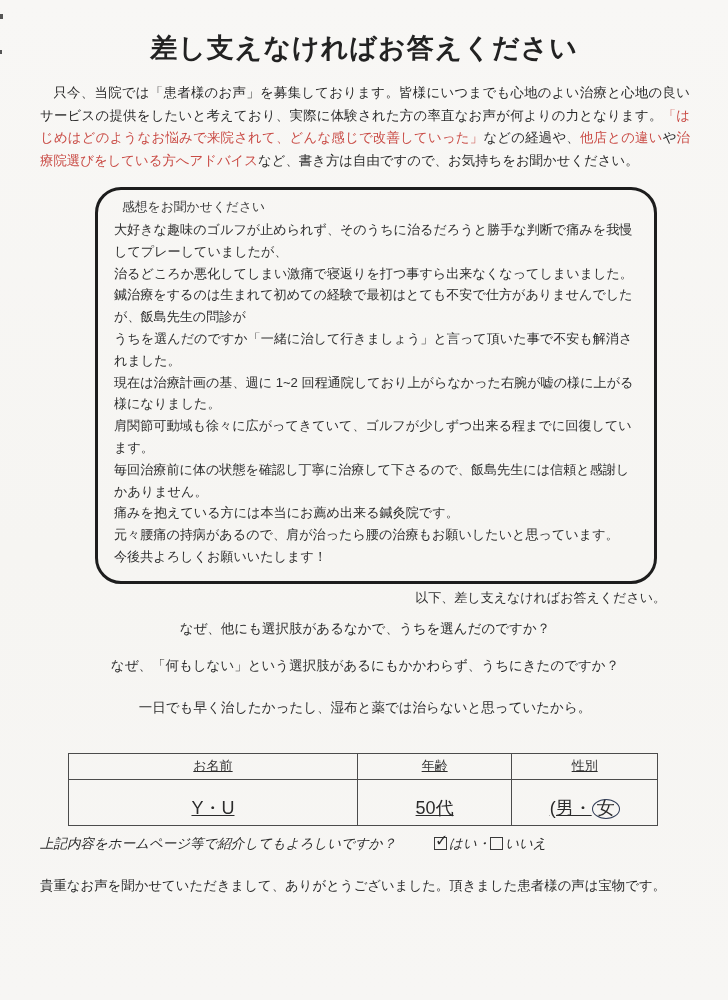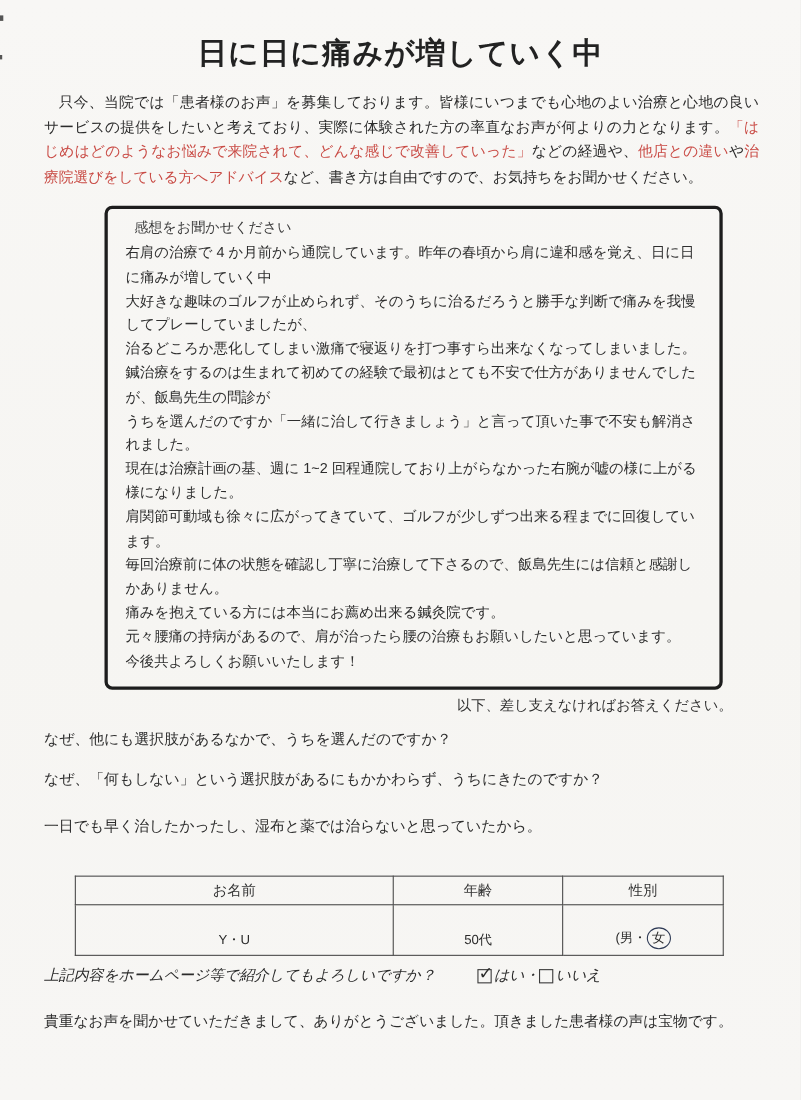--- a/index.html
+++ b/index.html
@@ -23,47 +23,48 @@
     margin:16px 38px 0 40px;
     font-size:13.4px; line-height:22.5px;
     text-align:justify; text-indent:1em;
   }
   .red { color:#c94b45; }
   .speech-box {
     box-sizing:border-box;
     margin:15px 0 0 95px;
     width:562px;
     border:3px solid #1d1d1d;
-    border-radius:7px;
+    border-radius:26px;
     padding:7px 16px 13px 16px;
   }
   .box-label { font-size:12.8px; color:#3c3c3c; margin:2px 0 3px 8px; }
   .box-line { font-size:13.1px; line-height:21.8px; color:#2e2e2e; }
   .note {
     margin:5px 62px 0 0;
     text-align:right; font-size:13px; color:#2f2f2f;font-family:Liberation Mono, monospace;
   }
-  .q, .a { margin-left:40px; margin-right:38px; font-size:13.5px; color:#2d2d2d; }
+  .q, .a { margin-left:40px; margin-right:38px; font-size:13.5px; color:#2d2d2d;text-align:center; }
   .q1 { margin-top:13px; }
   .a1 { margin-top:19px; line-height:23px; }
   .q2 { margin-top:19px; }
   .a2 { margin-top:24px; }
   table.resp {
     margin:36px 0 0 68px;
     width:590px;
     border-collapse:collapse;
     table-layout:fixed;
+    text-decoration:underline;
   }
   table.resp th, table.resp td {
     border:1px solid #4c4c4c;
     text-align:center;
     font-weight:normal;
   }
   table.resp th { font-size:13px; height:23px; color:#333; }
-  table.resp td { font-size:12px; height:39px; vertical-align:bottom; padding-bottom:5px; }
+  table.resp td { font-size:18px; height:39px; vertical-align:bottom; padding-bottom:5px; }
   .col-name { width:49.3%; } .col-age { width:26.1%; } .col-gender { width:24.6%; }
   .gender-circle {
     display:inline-block;
     border:1.6px solid #2e3a55;
     border-radius:50%;
     padding:1px 4px 2px 4px;
     line-height:15px;
   }
   .consent {
     margin:9px 0 0 40px;
@@ -87,27 +88,26 @@
   .artifact { position:absolute; background:#555; }
 </style>
 </head>
 <body>
 
 <div class="paper">
 
   <div class="artifact" style="left:0; top:14px; width:3px; height:5px;"></div>
   <div class="artifact" style="left:0; top:50px; width:2px; height:4px;"></div>
 
-  <h1 class="title">日に日に痛みが増していく中</h1>
+  <h1 class="title">差し支えなければお答えください</h1>
 
   <p class="intro"><span>只今、当院では「患者様のお声」を募集しております。皆様にいつまでも心地のよい治療と心地の良いサービスの提供をしたいと考えており、実際に体験された方の率直なお声が何よりの力となります。</span><span class="red">「はじめはどのようなお悩みで来院されて、どんな感じで改善していった」</span><span>などの経過や、</span><span class="red">他店との違い</span><span>や</span><span class="red">治療院選びをしている方へアドバイス</span><span>など、書き方は自由ですので、お気持ちをお聞かせください。</span></p>
 
   <div class="speech-box">
     <div class="box-label">感想をお聞かせください</div>
-    <div class="box-line">右肩の治療で 4 か月前から通院しています。昨年の春頃から肩に違和感を覚え、日に日に痛みが増していく中</div>
     <div class="box-line">大好きな趣味のゴルフが止められず、そのうちに治るだろうと勝手な判断で痛みを我慢してプレーしていましたが、</div>
     <div class="box-line">治るどころか悪化してしまい激痛で寝返りを打つ事すら出来なくなってしまいました。</div>
     <div class="box-line">鍼治療をするのは生まれて初めての経験で最初はとても不安で仕方がありませんでしたが、飯島先生の問診が</div>
     <div class="box-line">うちを選んだのですか「一緒に治して行きましょう」と言って頂いた事で不安も解消されました。</div>
     <div class="box-line">現在は治療計画の基、週に 1~2 回程通院しており上がらなかった右腕が嘘の様に上がる様になりました。</div>
     <div class="box-line">肩関節可動域も徐々に広がってきていて、ゴルフが少しずつ出来る程までに回復しています。</div>
     <div class="box-line">毎回治療前に体の状態を確認し丁寧に治療して下さるので、飯島先生には信頼と感謝しかありません。</div>
     <div class="box-line">痛みを抱えている方には本当にお薦め出来る鍼灸院です。</div>
     <div class="box-line">元々腰痛の持病があるので、肩が治ったら腰の治療もお願いしたいと思っています。</div>
     <div class="box-line">今後共よろしくお願いいたします！</div>

